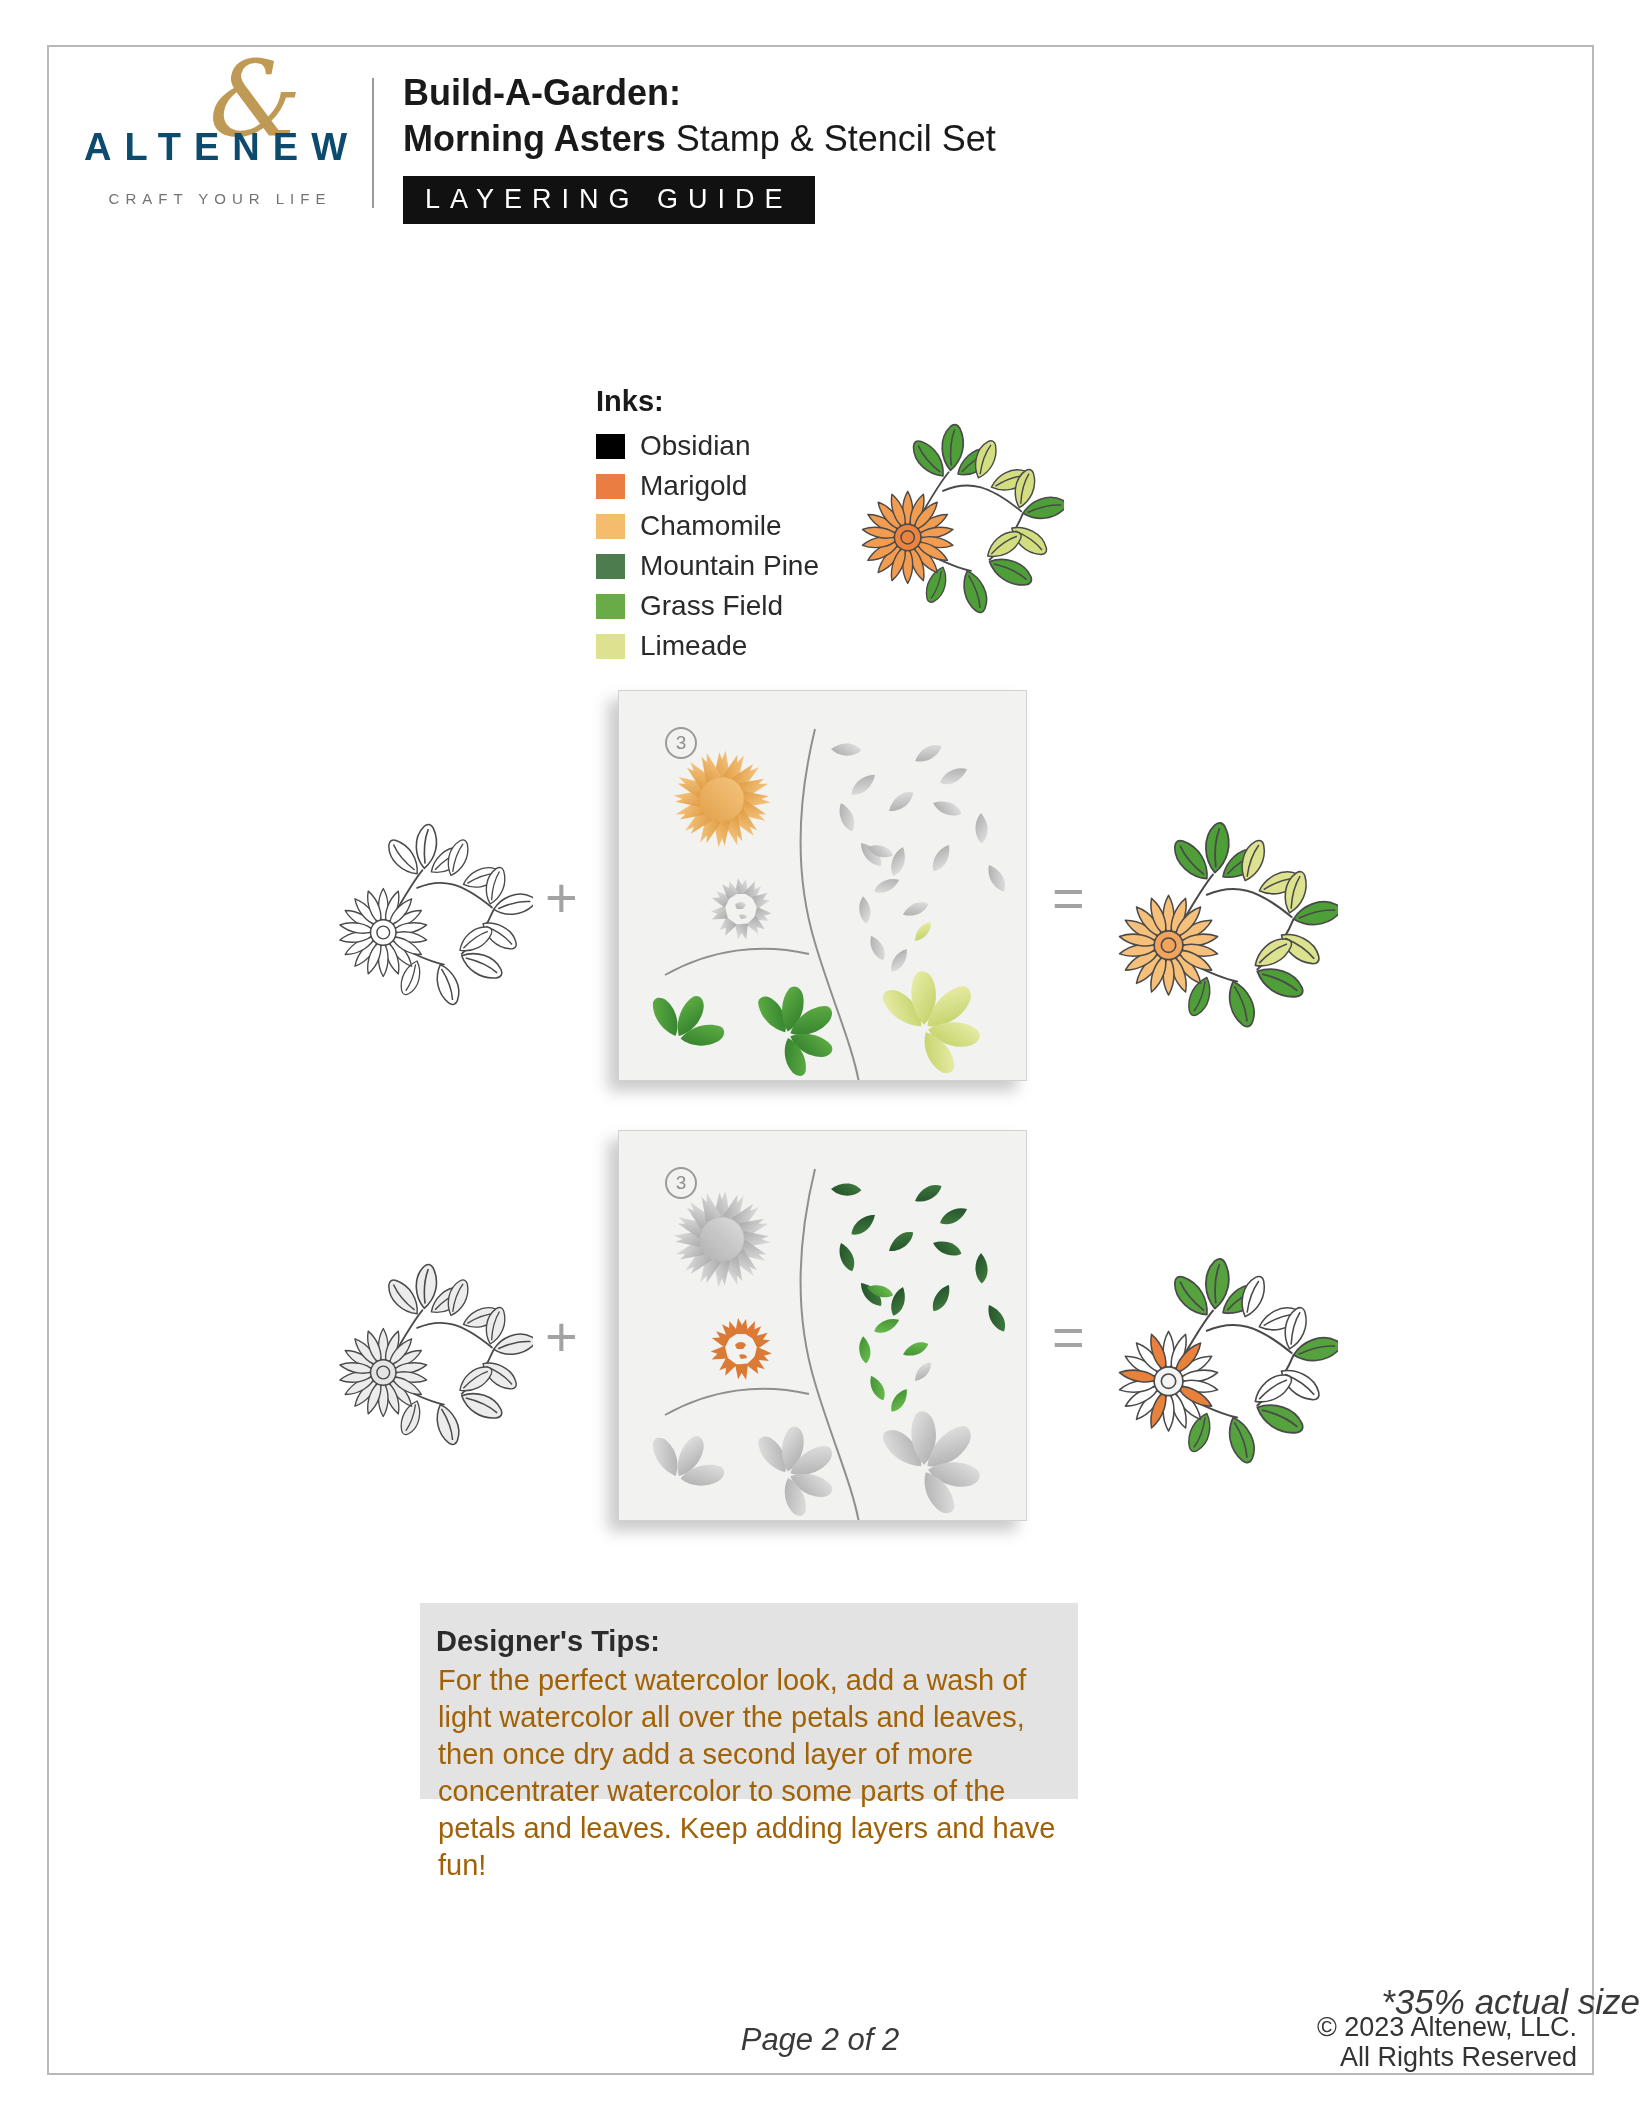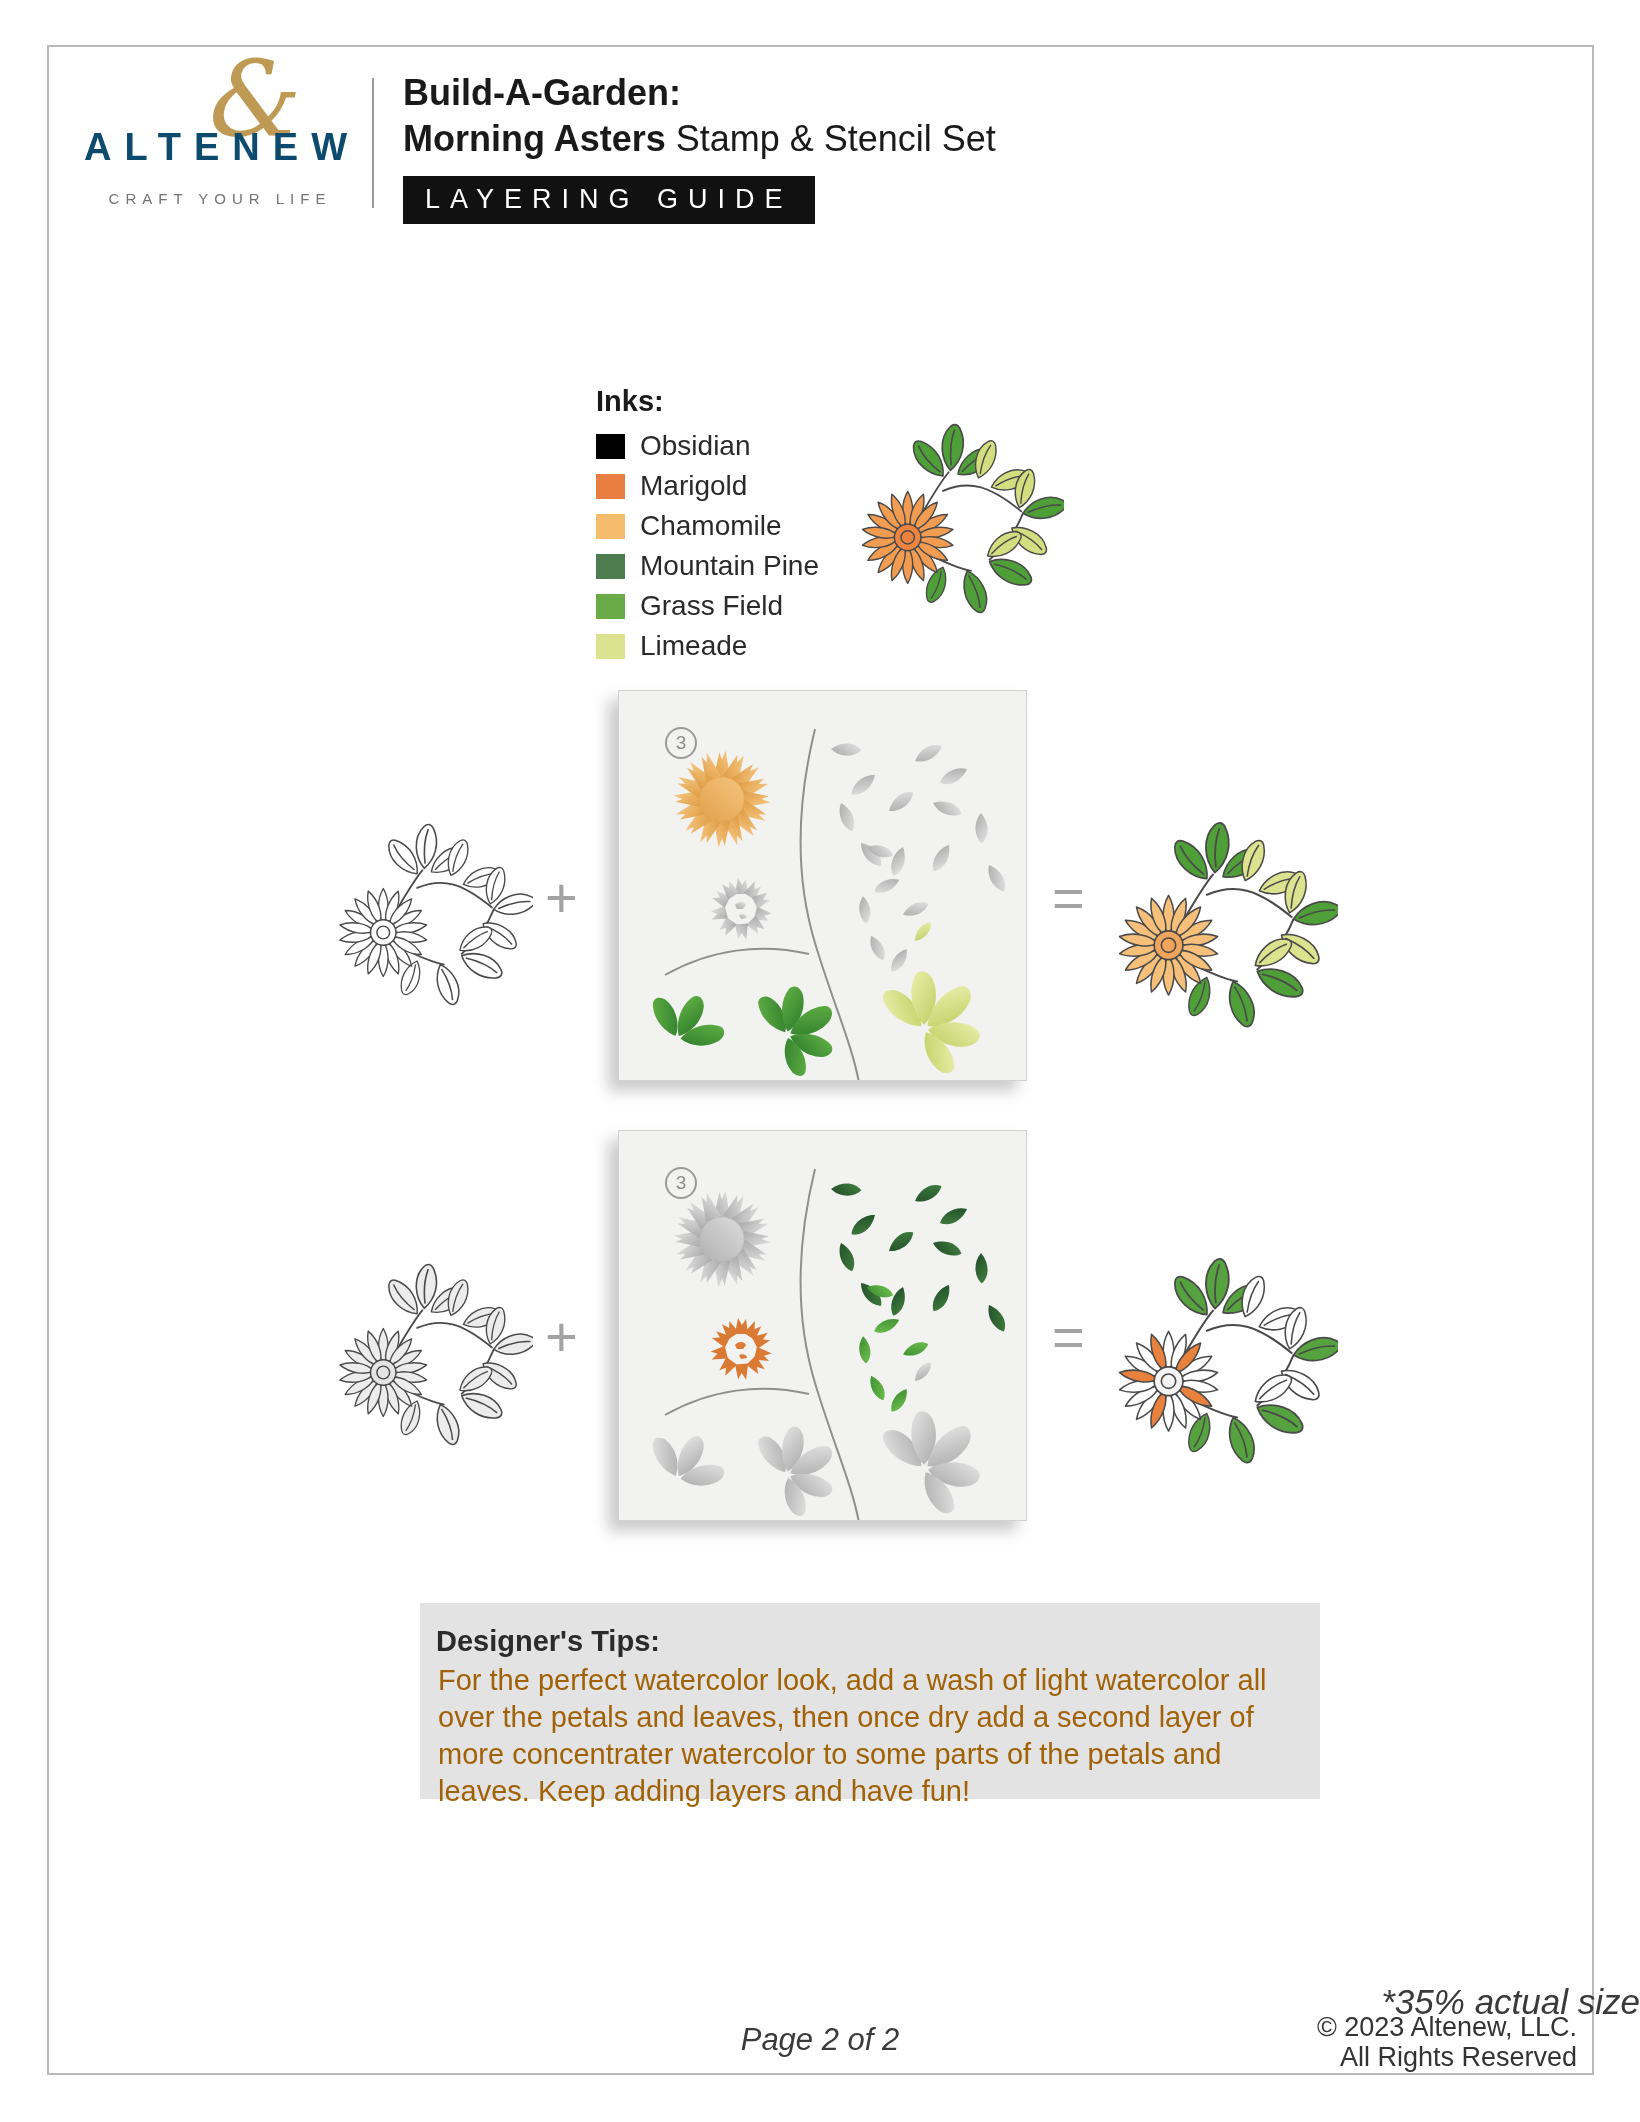--- a/index.html
+++ b/index.html
@@ -43,21 +43,21 @@
   use.lf-b{fill:var(--lfb,#fff);stroke:#4a4a4a;stroke-width:1.7;stroke-linejoin:round;}
   use.ctr{fill:var(--ctr,#fff);stroke:#4a4a4a;stroke-width:1.7;}
   .v-full{--pt:#f29c52;--ctr:#ec8440;--lfa:#4f9f38;--lfb:#d3de81;}
   .v-res1{--pt:#f6c07a;--ctr:#f0a45c;--lfa:#4f9f38;--lfb:#dde28f;}
   .v-outline2{--pt:#ececec;--lfa:#ececec;--lfb:#ececec;--ctr:#e4e4e4;}
   .v-res2{--pt:#ffffff;--accp:#e8813c;--ctr:#f4f4f4;--lfa:#55a23e;--lfb:#ffffff;}
 
   .op{position:absolute;font-size:56px;line-height:1;color:#a3a3a3;font-weight:500;}
 
   
-  .tips{position:absolute;left:420px;top:1603px;width:900px;height:196px;background:#e3e3e3;box-sizing:border-box;padding:22px 4px 0 16px;}
+  .tips{position:absolute;left:420px;top:1603px;width:658px;height:196px;background:#e3e3e3;box-sizing:border-box;padding:22px 4px 0 16px;}
   .tips-heading{font-size:29px;font-weight:bold;color:#2b2b2b;margin:0 0 4px 0;}
   .tips-body{font-size:29px;line-height:37px;color:#a16207;margin:2px;}
 
   
   .scale-note{position:absolute;left:0;top:1982px;width:1640px;text-align:right;font-style:italic;font-size:35px;color:#3a3a3a;}
   .page-num{position:absolute;left:0;top:2022px;width:1640px;text-align:center;font-style:italic;font-size:31px;color:#3a3a3a;}
   .copyright{position:absolute;right:63px;top:2012px;text-align:right;font-size:27px;line-height:30px;color:#333;margin-left:12px;}
   .defs-svg{position:absolute;width:0;height:0;overflow:hidden;}
 </style>
 </head>

